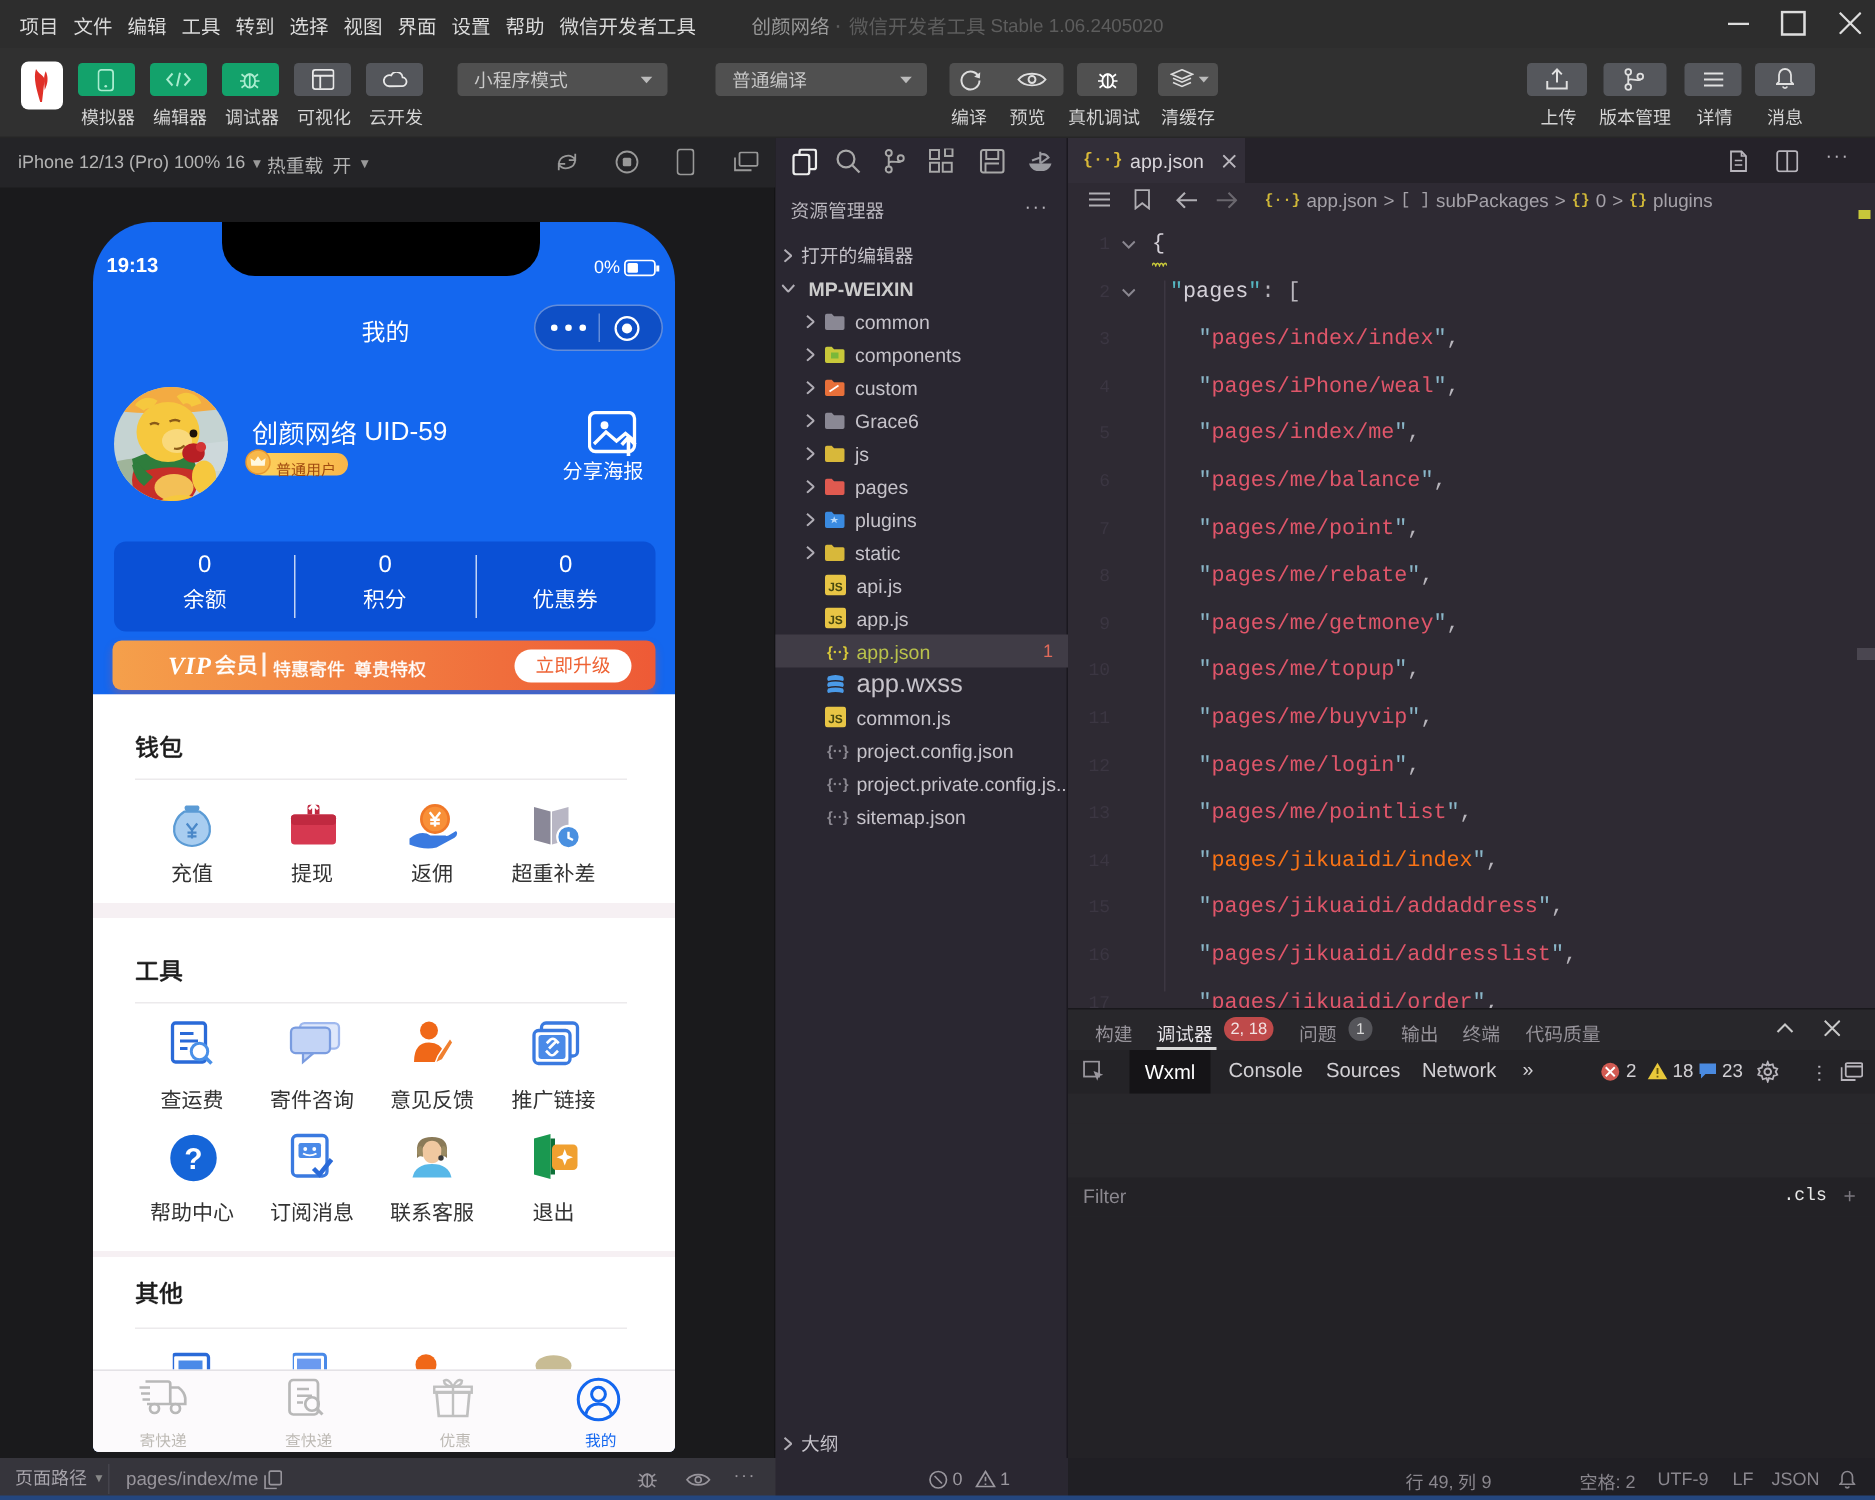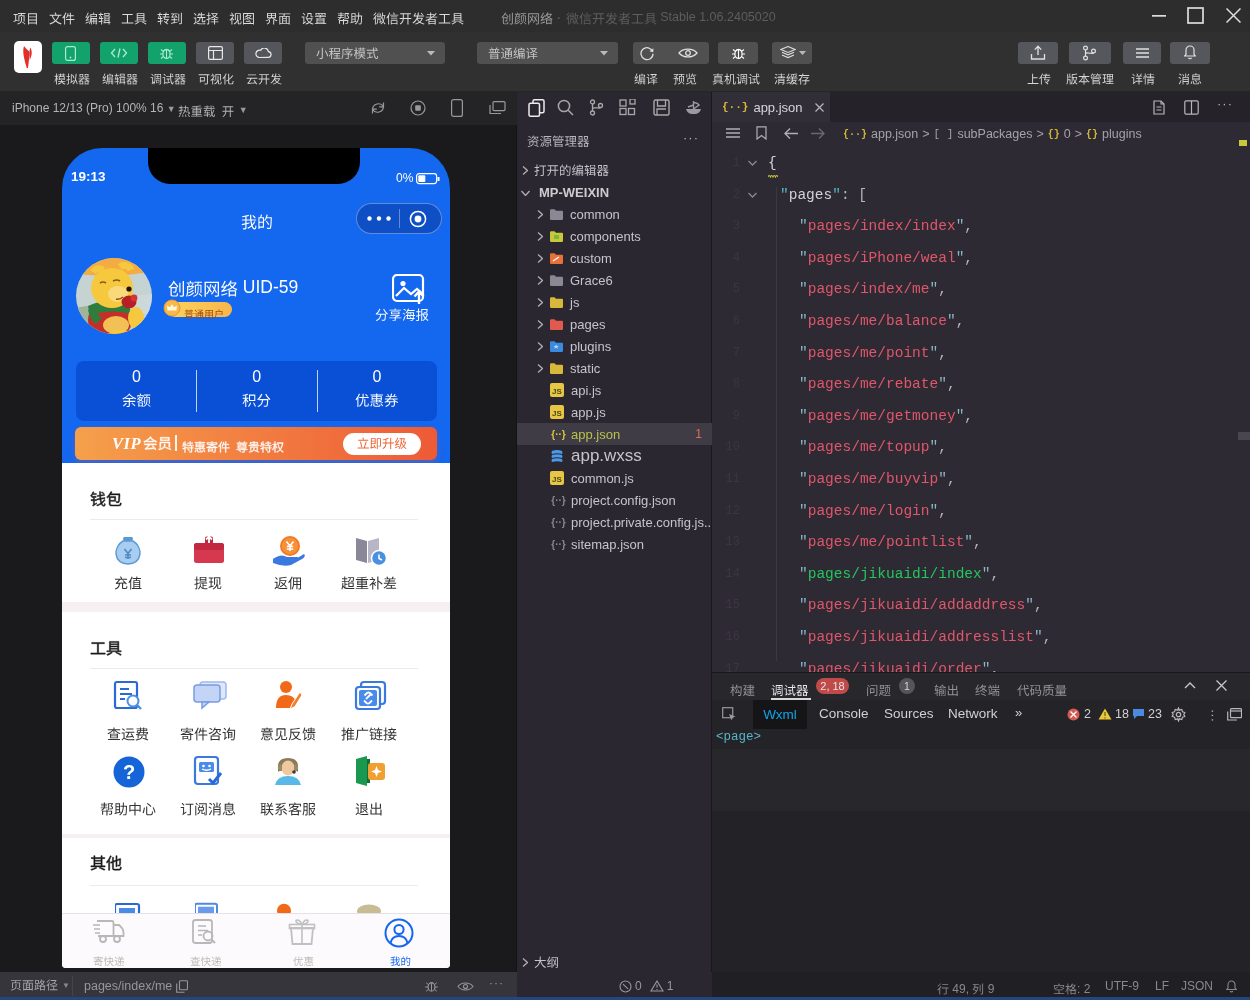--- a/index.html
+++ b/index.html
@@ -1069,21 +1069,21 @@
       <span class="abs" style="left:87px;top:262px"><span style="color:#8ab6c8">"</span><span style="color:#e0566a">pages/me/getmoney</span><span style="color:#8ab6c8">"</span><span style="color:#b8b5bc">,</span></span>
       <span class="abs" style="left:8px;top:294px;width:20px;color:#3b3642;font-size:12px;text-align:right">10</span>
       <span class="abs" style="left:87px;top:293px"><span style="color:#8ab6c8">"</span><span style="color:#e0566a">pages/me/topup</span><span style="color:#8ab6c8">"</span><span style="color:#b8b5bc">,</span></span>
       <span class="abs" style="left:8px;top:326px;width:20px;color:#3b3642;font-size:12px;text-align:right">11</span>
       <span class="abs" style="left:87px;top:325px"><span style="color:#8ab6c8">"</span><span style="color:#e0566a">pages/me/buyvip</span><span style="color:#8ab6c8">"</span><span style="color:#b8b5bc">,</span></span>
       <span class="abs" style="left:8px;top:358px;width:20px;color:#3b3642;font-size:12px;text-align:right">12</span>
       <span class="abs" style="left:87px;top:357px"><span style="color:#8ab6c8">"</span><span style="color:#e0566a">pages/me/login</span><span style="color:#8ab6c8">"</span><span style="color:#b8b5bc">,</span></span>
       <span class="abs" style="left:8px;top:389px;width:20px;color:#3b3642;font-size:12px;text-align:right">13</span>
       <span class="abs" style="left:87px;top:388px"><span style="color:#8ab6c8">"</span><span style="color:#e0566a">pages/me/pointlist</span><span style="color:#8ab6c8">"</span><span style="color:#b8b5bc">,</span></span>
       <span class="abs" style="left:8px;top:421px;width:20px;color:#3b3642;font-size:12px;text-align:right">14</span>
-      <span class="abs" style="left:87px;top:420px"><span style="color:#8ab6c8">"</span><span style="color:#22c55e">pages/jikuaidi/index</span><span style="color:#8ab6c8">"</span><span style="color:#b8b5bc">,</span></span>
+      <span class="abs" style="left:87px;top:420px"><span style="color:#8ab6c8">"</span><span style="color:#f97316">pages/jikuaidi/index</span><span style="color:#8ab6c8">"</span><span style="color:#b8b5bc">,</span></span>
       <span class="abs" style="left:8px;top:452px;width:20px;color:#3b3642;font-size:12px;text-align:right">15</span>
       <span class="abs" style="left:87px;top:451px"><span style="color:#8ab6c8">"</span><span style="color:#e0566a">pages/jikuaidi/addaddress</span><span style="color:#8ab6c8">"</span><span style="color:#b8b5bc">,</span></span>
       <span class="abs" style="left:8px;top:484px;width:20px;color:#3b3642;font-size:12px;text-align:right">16</span>
       <span class="abs" style="left:87px;top:483px"><span style="color:#8ab6c8">"</span><span style="color:#e0566a">pages/jikuaidi/addresslist</span><span style="color:#8ab6c8">"</span><span style="color:#b8b5bc">,</span></span>
       <span class="abs" style="left:8px;top:516px;width:20px;color:#3b3642;font-size:12px;text-align:right">17</span>
       <span class="abs" style="left:87px;top:515px"><span style="color:#8ab6c8">"</span><span style="color:#e0566a">pages/jikuaidi/order</span><span style="color:#8ab6c8">"</span><span style="color:#b8b5bc">,</span></span>
       <div class="abs" style="left:64px;top:41px;width:1px;height:474px;background:#3c3742"></div>
     </div>
     <div class="abs" style="left:527px;top:48px;width:8px;height:6px;background:#c8c83a"></div>
     <div class="abs" style="left:526px;top:340px;width:12px;height:8px;background:#4a4650"></div>
@@ -1125,21 +1125,21 @@
       </svg>
       <svg class="abs" style="left:504px;top:7px" width="11" height="11" viewBox="0 0 11 11">
         <path d="M0.5 0.5 L10.5 10.5 M10.5 0.5 L0.5 10.5" stroke="#c8c8c8" stroke-width="1.3"></path>
       </svg>
     </div>
     <div class="abs" style="left:0;top:27px;width:538px;height:29px;background:#242327">
       <svg class="abs" style="left:10px;top:7px" width="15" height="15" viewBox="0 0 15 15">
         <rect x="0.7" y="0.7" width="10" height="10" fill="none" stroke="#9a979e" stroke-width="1.2"></rect>
         <path d="M7 7 L13.5 9.5 L10.5 10.5 L9.5 13.5 Z" fill="#9a979e"></path>
       </svg>
-      <div class="abs row" style="left:41px;top:0;width:54px;height:29px;background:#151417;justify-content:center;color:#0ea5e9;font-size:13.5px">Wxml</div>
+      <div class="abs row" style="left:41px;top:0;width:54px;height:29px;background:#151417;justify-content:center;color:#ffffff;font-size:13.5px">Wxml</div>
       <div class="abs" style="left:107px;top:6px;color:#d2d0d4;font-size:13.5px">Console</div>
       <div class="abs" style="left:172px;top:6px;color:#d2d0d4;font-size:13.5px">Sources</div>
       <div class="abs" style="left:236px;top:6px;color:#d2d0d4;font-size:13.5px">Network</div>
       <div class="abs" style="left:303px;top:5px;color:#d2d0d4;font-size:13px">»</div>
       <svg class="abs" style="left:355px;top:8px" width="13" height="13" viewBox="0 0 13 13">
         <circle cx="6.5" cy="6.5" r="6" fill="#d25a52"></circle>
         <path d="M3.5 3.5 L9.5 9.5 M9.5 3.5 L3.5 9.5" stroke="#fff" stroke-width="1.3"></path>
       </svg>
       <div class="abs" style="left:372px;top:7px;color:#d2d0d4;font-size:12.5px">2</div>
       <svg class="abs" style="left:386px;top:8px" width="14" height="12" viewBox="0 0 14 12">
@@ -1155,24 +1155,26 @@
         <circle cx="7.5" cy="7.5" r="2.2" fill="none" stroke="#b8b5bc" stroke-width="1.3"></circle>
         <path d="M7.5 1 L8.3 3.2 L10.8 2.5 L11.5 4.8 L13.8 5.5 L12.8 7.5 L13.8 9.5 L11.5 10.2 L10.8 12.5 L8.3 11.8 L7.5 14 L6.7 11.8 L4.2 12.5 L3.5 10.2 L1.2 9.5 L2.2 7.5 L1.2 5.5 L3.5 4.8 L4.2 2.5 L6.7 3.2 Z" fill="none" stroke="#b8b5bc" stroke-width="1.2"></path>
       </svg>
       <div class="abs" style="left:491px;top:3px;color:#b8b5bc;font-size:13px;letter-spacing:0;transform:rotate(90deg);transform-origin:6px 12px">···</div>
       <svg class="abs" style="left:515px;top:8px" width="15" height="13" viewBox="0 0 15 13">
         <rect x="3.5" y="0.7" width="11" height="9" rx="1" fill="none" stroke="#b8b5bc" stroke-width="1.2"></rect>
         <path d="M0.7 3.5 L0.7 12 L10 12" fill="none" stroke="#b8b5bc" stroke-width="1.2"></path>
         <path d="M3.5 3 L14.5 3" stroke="#b8b5bc" stroke-width="1.2"></path>
       </svg>
     </div>
-    <div class="abs" style="left:0;top:56px;width:538px;height:20px;background:#242327;color:#58b5c8;font-family:'Liberation Mono',monospace;font-size:12.5px">
-      <span class="abs" style="left:4px;top:1px">&lt;page&gt;</span>
-    </div>
     <div class="abs" style="left:0;top:76px;width:538px;height:9px;background:#28272b"></div>
+    <div class="abs" style="left:0;top:112px;width:538px;height:26px;background:#232226">
+      <span class="abs" style="left:10px;top:5px;color:#8a878e;font-size:13px">Filter</span>
+      <span class="abs" style="left:477px;top:5px;color:#e8e8e8;font-family:'Liberation Mono',monospace;font-size:12px">.cls</span>
+      <span class="abs" style="left:517px;top:4px;color:#7a777e;font-size:14px">+</span>
+    </div>
     <div class="abs" style="left:0;top:138px;width:538px;height:162px;background:#232226"></div>
   </div>
 <div class="abs" style="left:0;top:972px;width:1250px;height:28px;background:#36353c">
     <div class="abs" style="left:712px;top:0;width:538px;height:28px;background:#201f24"></div>
     <div class="abs" style="left:517px;top:0;width:195px;height:28px;background:#2a2731"></div>
     <div class="abs row" style="left:619px;top:7px;color:#9a979e;font-size:12px"><svg width="13" height="13" viewBox="0 0 13 13" style="margin-right:3px">
         <circle cx="6.5" cy="6.5" r="5.5" fill="none" stroke="#9a979e" stroke-width="1.1"></circle>
         <path d="M3 6.5 L10 6.5" stroke="#9a979e" stroke-width="1.1" transform="rotate(45 6.5 6.5)"></path>
       </svg>0<svg width="14" height="12" viewBox="0 0 14 12" style="margin:0 3px 0 8px">
         <path d="M7 1 L13 11 L1 11 Z" fill="none" stroke="#9a979e" stroke-width="1.1"></path>

